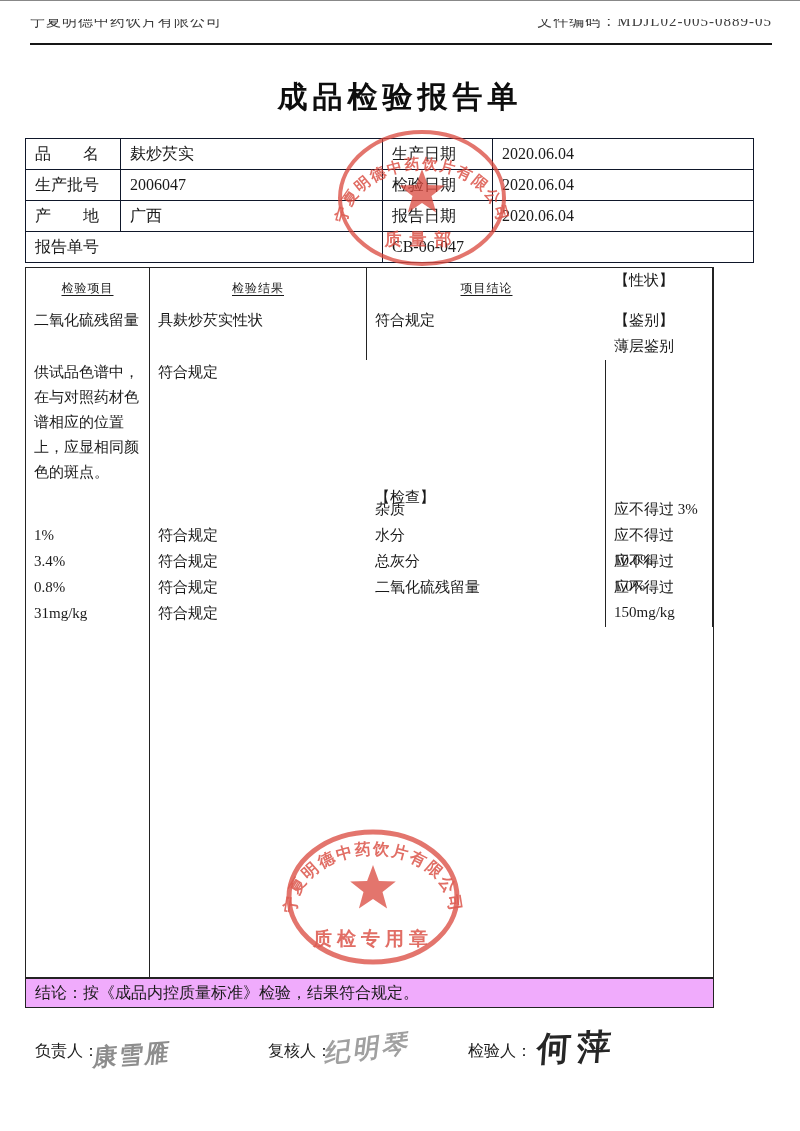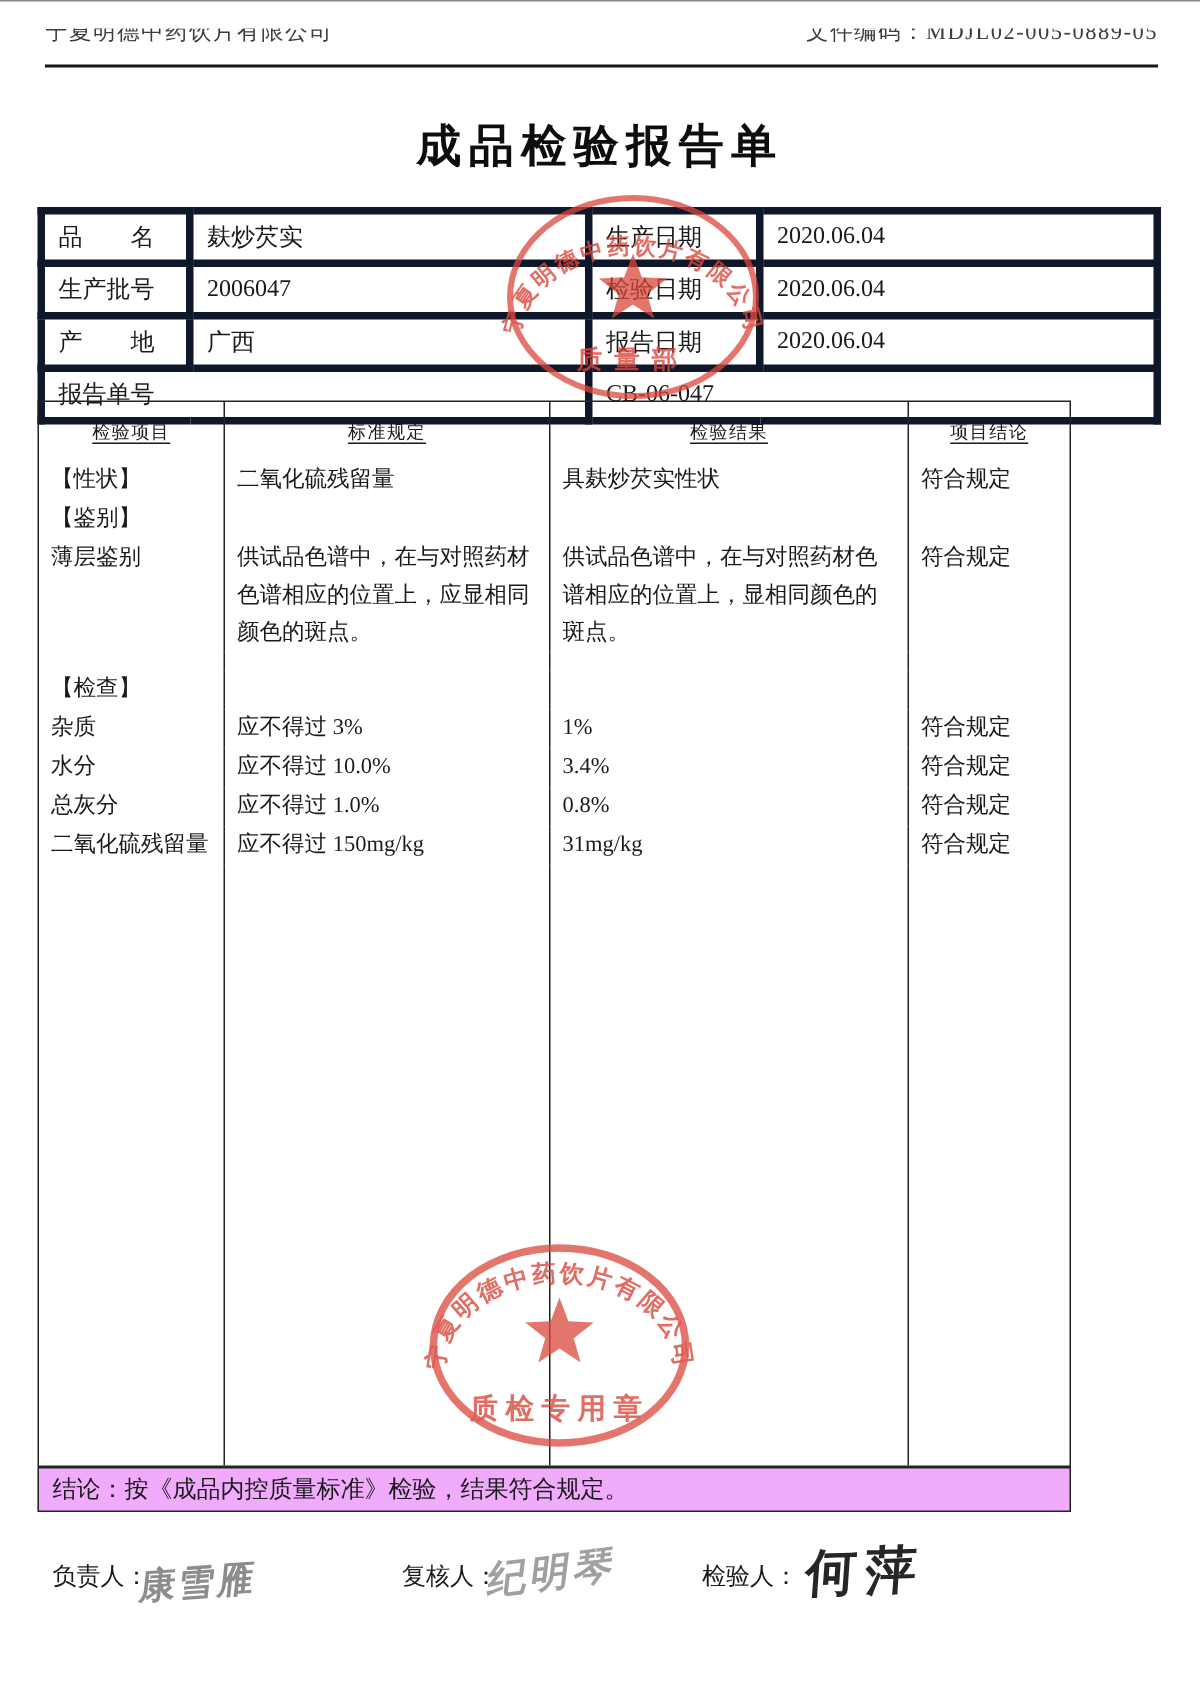--- a/index.html
+++ b/index.html
@@ -14,21 +14,21 @@
   }
   
   .hdr{position:absolute;top:18px;left:30px;right:28px;height:22px;overflow:hidden;}
   .hdr .line{display:flex;justify-content:space-between;margin-top:-7px;font-size:15px;color:#3c3c3c;letter-spacing:1px;}
   .hdr-rule{position:absolute;top:42px;left:30px;width:742px;height:2px;background:#161616;}
   
   .title{position:absolute;top:76px;left:0;width:100%;text-align:center;
     font-size:30px;font-weight:bold;letter-spacing:5px;color:#0d0d0d;}
   
   table.info{position:absolute;left:25px;top:137px;width:689px;border-collapse:collapse;table-layout:fixed;}
-  table.info td{border:5px solid #0f172a;height:30px;font-size:16px;padding:0 0 0 9px;vertical-align:middle;white-space:nowrap;overflow:visible;}
+  table.info td{border:1px solid #0f172a;height:30px;font-size:16px;padding:0 0 0 9px;vertical-align:middle;white-space:nowrap;overflow:visible;}
   .w-lab1{width:85px;}.w-val1{width:252px;}.w-lab2{width:100px;}.w-val2{width:251px;}
   
   .insp{position:absolute;left:25px;top:266px;width:687px;height:709px;border:1px solid #232323;
     display:grid;grid-template-columns:124px 217px 239px 107px;
     grid-template-rows:40px 26px 26px auto 12px 26px 26px 26px 26px 26px 1fr;
     font-size:15px;}
   .insp .c{border-right:1px solid #232323;padding:0 6px 0 8px;line-height:25px;}
   .insp .c.last{border-right:none;}
   .insp .hc{display:flex;align-items:center;justify-content:center;padding:0;}
   .insp .hc span{text-decoration:underline;text-underline-offset:3px;font-size:12px;letter-spacing:1px;}
@@ -88,42 +88,38 @@
     </tr>
   </tbody>
     </table>
 
   <div class="insp">
 
     <div class="c hc">
         <span>检验项目</span>
       </div>
     <div class="c hc">
-        <span>标准规定</span>
-      </div>
-    <div class="c hc">
         <span>检验结果</span>
       </div>
     <div class="c hc last">
         <span>项目结论</span>
       </div>
 
     <div class="c">【性状】</div>
     <div class="c">二氧化硫残留量</div>
     <div class="c">具麸炒芡实性状</div>
     <div class="c last">符合规定</div>
 
     <div class="c">【鉴别】</div>
     <div class="c"></div>
     <div class="c"></div>
     <div class="c last"></div>
 
     <div class="c">薄层鉴别</div>
     <div class="c">供试品色谱中，在与对照药材色谱相应的位置上，应显相同颜色的斑点。</div>
-    <div class="c">供试品色谱中，在与对照药材色谱相应的位置上，显相同颜色的斑点。</div>
     <div class="c last">符合规定</div>
 
     <div class="c"></div>
     <div class="c"></div>
     <div class="c"></div>
     <div class="c last"></div>
 
     <div class="c">【检查】</div>
     <div class="c"></div>
     <div class="c"></div>

